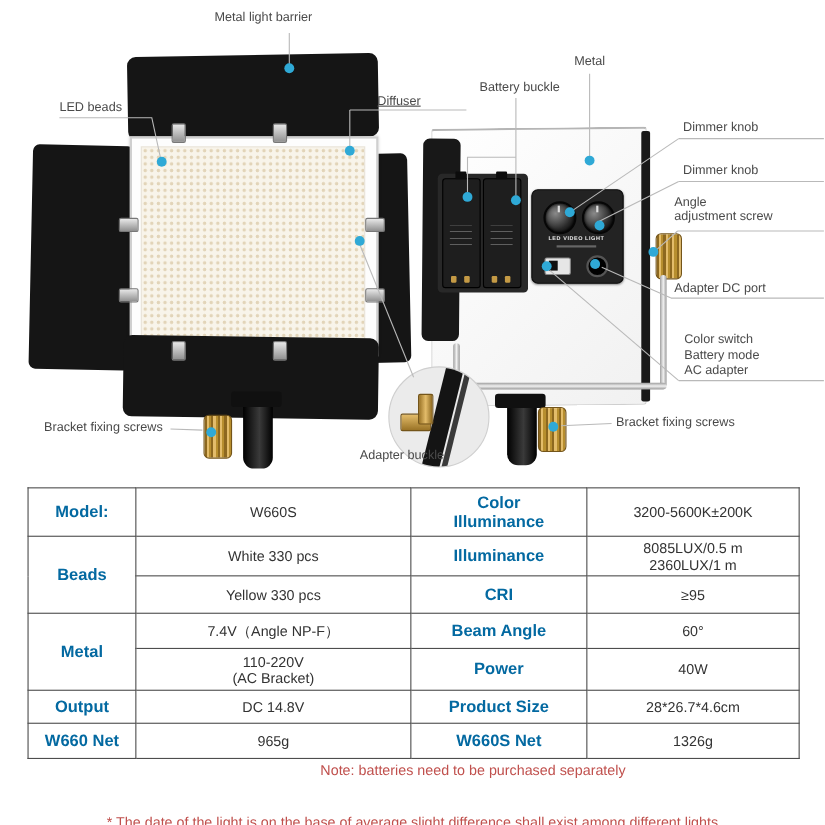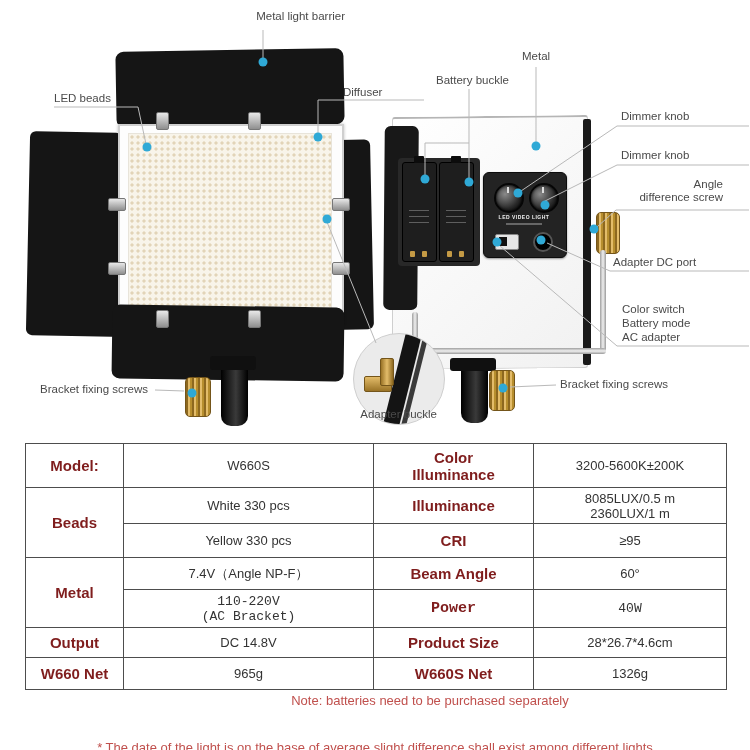--- a/index.html
+++ b/index.html
@@ -1,20 +1,20 @@
 <!DOCTYPE html>
 <html><head>
 <meta charset="utf-8">
 <style>
   html,body{margin:0;padding:0;}
   body{width:750px;height:750px;background:#fff;font-family:"Liberation Sans","DejaVu Sans",sans-serif;position:relative;overflow:hidden;}
   .abs{position:absolute;}
   
   .callout{position:absolute;font-size:11.5px;color:#4a4a4a;line-height:13px;white-space:nowrap;}
-  .callout.center{text-align:right;white-space:normal;}
+  .callout.center{text-align:left;white-space:normal;}
   
   .door{position:absolute;background:#151515;border-radius:8px;}
   .frame{position:absolute;left:118px;top:124px;width:222px;height:196px;background:#fdfdfd;border:2px solid #cfcfcf;box-shadow:0 0 3px rgba(0,0,0,.25);}
   .ledgrid{position:absolute;left:128px;top:133px;width:202px;height:178px;background-color:#f8f4ea;background-image:radial-gradient(circle,#e2d4b8 1.3px,rgba(0,0,0,0) 1.9px);background-size:6px 6px;border:1px solid #e8e4da;}
   .clip{position:absolute;background:linear-gradient(#e8e8e8,#8f8f8f);border:1px solid #777;border-radius:2px;}
   .wire{position:absolute;width:3px;background:#d2d2d2;border-radius:2px;}
   .mount-bar{position:absolute;background:#101010;border-radius:3px;}
   .mount-cyl{position:absolute;background:linear-gradient(90deg,#000,#3a3a3a 55%,#000);border-radius:0 0 10px 10px;}
   .gold{position:absolute;background:repeating-linear-gradient(90deg,#8d681f 0 2px,#e3bc6a 2px 4px,#b78e2e 4px 6px);border:1px solid #74551a;border-radius:5px;}
   
@@ -39,21 +39,21 @@
   .tubeh{position:absolute;background:linear-gradient(180deg,#9f9f9f,#f0f0f0 50%,#9a9a9a);border-radius:3px;}
   
   .mag{position:absolute;left:353px;top:333px;width:90px;height:90px;border-radius:50%;background:#ebebeb;border:1px solid #cfcfcf;overflow:hidden;}
   .mag .bar{position:absolute;left:40px;top:-10px;width:16px;height:115px;background:#141414;transform:rotate(14deg);}
   .mag .sheet{position:absolute;left:58px;top:-8px;width:5px;height:112px;background:#3a3a3a;transform:rotate(14deg);}
   .mag .gfoot{position:absolute;left:10px;top:42px;width:26px;height:14px;background:linear-gradient(180deg,#e3bc6a,#9a7326);border:1px solid #74551a;border-radius:2px;}
   .mag .gneck{position:absolute;left:26px;top:24px;width:12px;height:26px;background:linear-gradient(90deg,#9a7326,#e3bc6a,#8d681f);border:1px solid #74551a;border-radius:2px;}
   
   table.spec{position:absolute;left:25px;top:443px;width:701px;border-collapse:collapse;table-layout:fixed;}
   table.spec th,table.spec td{border:1px solid #4d4d4d;text-align:center;vertical-align:middle;padding:2px 4px;}
-  table.spec th{font-size:15px;font-weight:bold;color:#7f1d1d;text-align:center;}
+  table.spec th{font-size:15px;font-weight:bold;color:#0369a1;text-align:center;}
   table.spec td{font-size:13px;color:#333;}
   .wraphead{display:inline-block;max-width:100px;white-space:normal;line-height:17px;}
   .note{position:absolute;width:750px;text-align:center;color:#c0504d;font-size:13px;}
   svg{position:absolute;left:0;top:0;}
 </style>
 </head>
 <body>
 
 <div class="abs" style="left:0;top:0;width:750px;height:442px;">
   <div class="wire" style="left:92px;top:276px;height:92px;transform:rotate(-22deg);transform-origin:top center;"></div>
@@ -161,28 +161,28 @@
     <circle cx="594" cy="229" r="4.5"></circle>
     <circle cx="497" cy="242" r="4.5"></circle>
     <circle cx="541" cy="240" r="4.5"></circle>
     <circle cx="192" cy="393" r="4.5"></circle>
     <circle cx="503" cy="388" r="4.5"></circle>
   </g>
 </svg>
 
 <div class="callout center" style="left:195px;top:10px;width:150px;"><span>Metal light barrier</span></div>
 <div class="callout" style="left:54px;top:92px;"><span>LED beads</span></div>
-<div class="callout" style="left:343px;top:86px;"><span>Diffuser</span></div>
+<div class="callout" style="left:343px;top:86px;text-decoration:underline;"><span>Diffuser</span></div>
 <div class="callout" style="left:436px;top:74px;"><span>Battery buckle</span></div>
 <div class="callout" style="left:522px;top:50px;"><span>Metal</span></div>
 <div class="callout" style="left:621px;top:110px;"><span>Dimmer knob</span></div>
 <div class="callout" style="left:621px;top:149px;"><span>Dimmer knob</span></div>
 <div class="callout center" style="left:613px;top:178px;width:110px;">
   <div><span>Angle</span></div>
-  <div><span>difference screw</span></div>
+  <div><span>adjustment screw</span></div>
 </div>
 <div class="callout" style="left:613px;top:256px;"><span>Adapter DC port</span></div>
 <div class="callout" style="left:622px;top:302px;line-height:14px;">
   <div><span>Color switch</span></div>
   <div><span>Battery mode</span></div>
   <div><span>AC adapter</span></div>
 </div>
 <div class="callout" style="left:40px;top:383px;"><span>Bracket fixing screws</span></div>
 <div class="callout" style="left:560px;top:378px;"><span>Bracket fixing screws</span></div>
 <div class="callout center" style="left:327px;top:408px;width:110px;"><span>Adapter buckle</span></div>
@@ -214,21 +214,21 @@
     <td>Yellow 330 pcs</td>
     <th>CRI</th>
     <td>≥95</td>
   </tr>
   <tr style="height:32px;">
     <th rowspan="2">Metal</th>
     <td>7.4V（Angle NP-F）</td>
     <th>Beam Angle</th>
     <td>60°</td>
   </tr>
-  <tr style="height:38px;font-family:Liberation Mono, monospace;">
+  <tr style="height:38px;">
     <td>
       <span>110-220V</span><br>
       <span>(AC Bracket)</span>
     </td>
     <th>Power</th>
     <td>40W</td>
   </tr>
   <tr style="height:30px;">
     <th>Output</th>
     <td>DC 14.8V</td>

